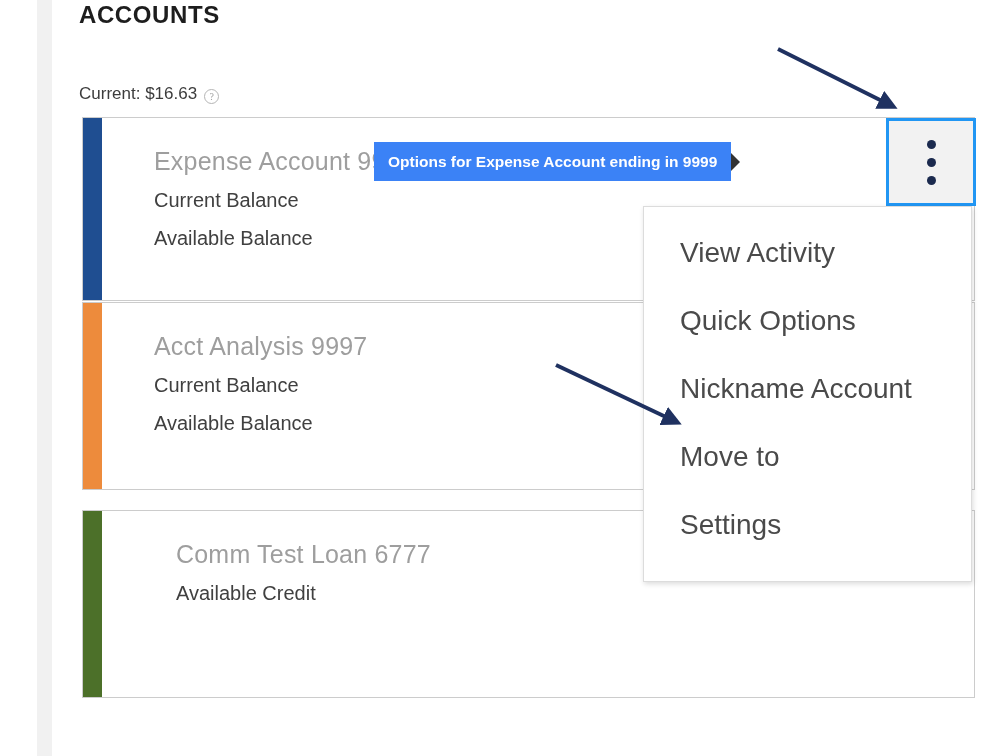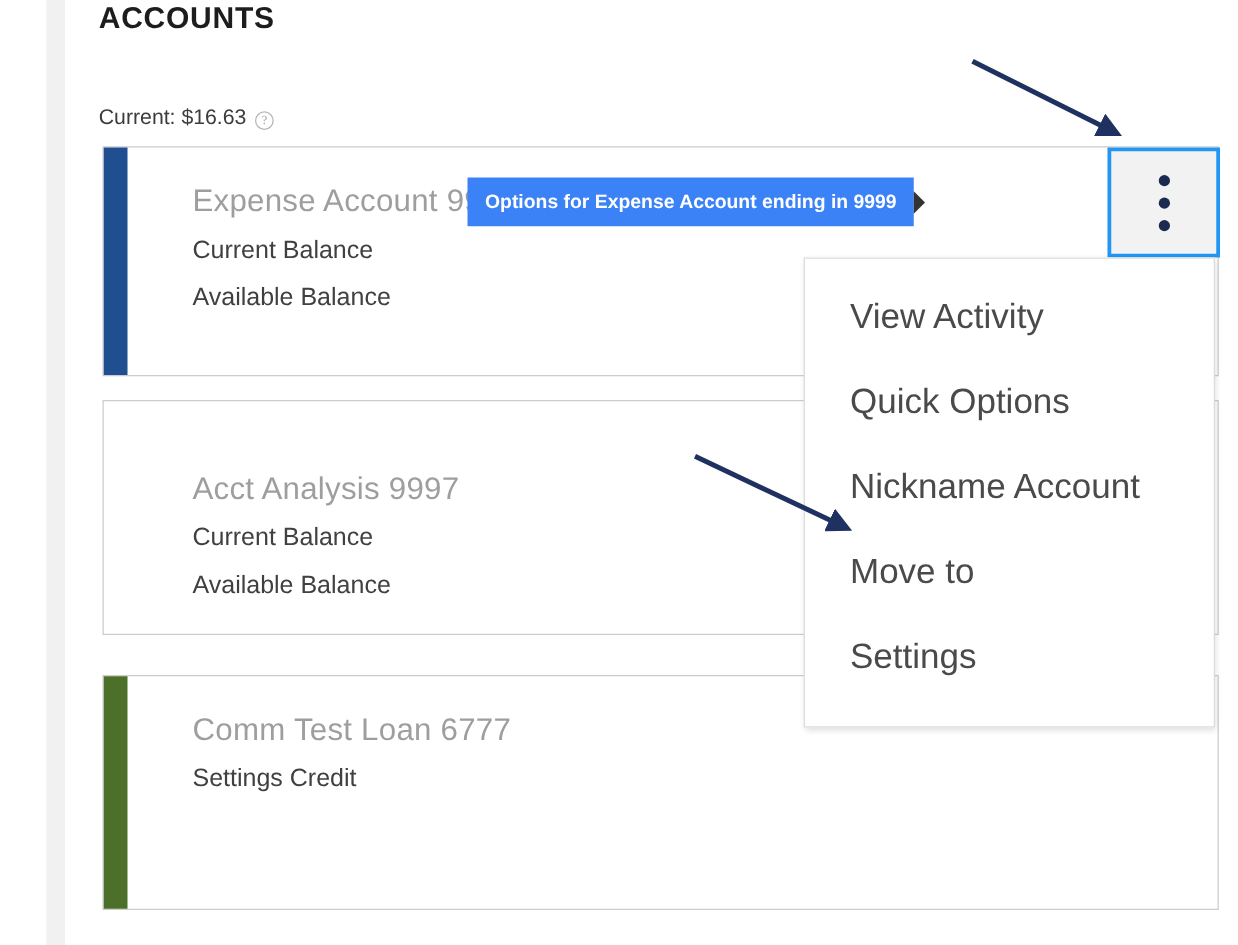--- a/index.html
+++ b/index.html
@@ -117,33 +117,33 @@
 
   <div id="cards">
       <div class="card" style="top: 117px; height: 184px;">
         <div class="card-bar" style="background: rgb(31, 78, 145);"></div>
         <div class="card-body">
           <div class="acct-name">Expense Account 9999</div>
           <div class="acct-line">Current Balance</div>
           <div class="acct-line">Available Balance</div>
         </div>
       </div>
-      <div class="card" style="top: 320px; height: 188px; align-items: center;">
+      <div class="card" style="top: 302px; height: 188px;">
         <div class="card-bar" style="background: rgb(237, 139, 60);"></div>
         <div class="card-body">
           <div class="acct-name">Acct Analysis 9997</div>
           <div class="acct-line">Current Balance</div>
           <div class="acct-line">Available Balance</div>
         </div>
       </div>
-      <div class="card" style="top: 540px; height: 188px;">
+      <div class="card" style="top: 510px; height: 188px; gap: 22px;">
         <div class="card-bar" style="background: rgb(76, 112, 41);"></div>
         <div class="card-body">
           <div class="acct-name">Comm Test Loan 6777</div>
-          <div class="acct-line">Settings Credit</div>
+          <div class="acct-line">Available Credit</div>
         </div>
       </div>
     </div>
 
   <div class="kebab-btn" aria-label="Options for Expense Account ending in 9999">
     <span class="kebab-dot"></span>
     <span class="kebab-dot"></span>
     <span class="kebab-dot"></span>
   </div>
 

